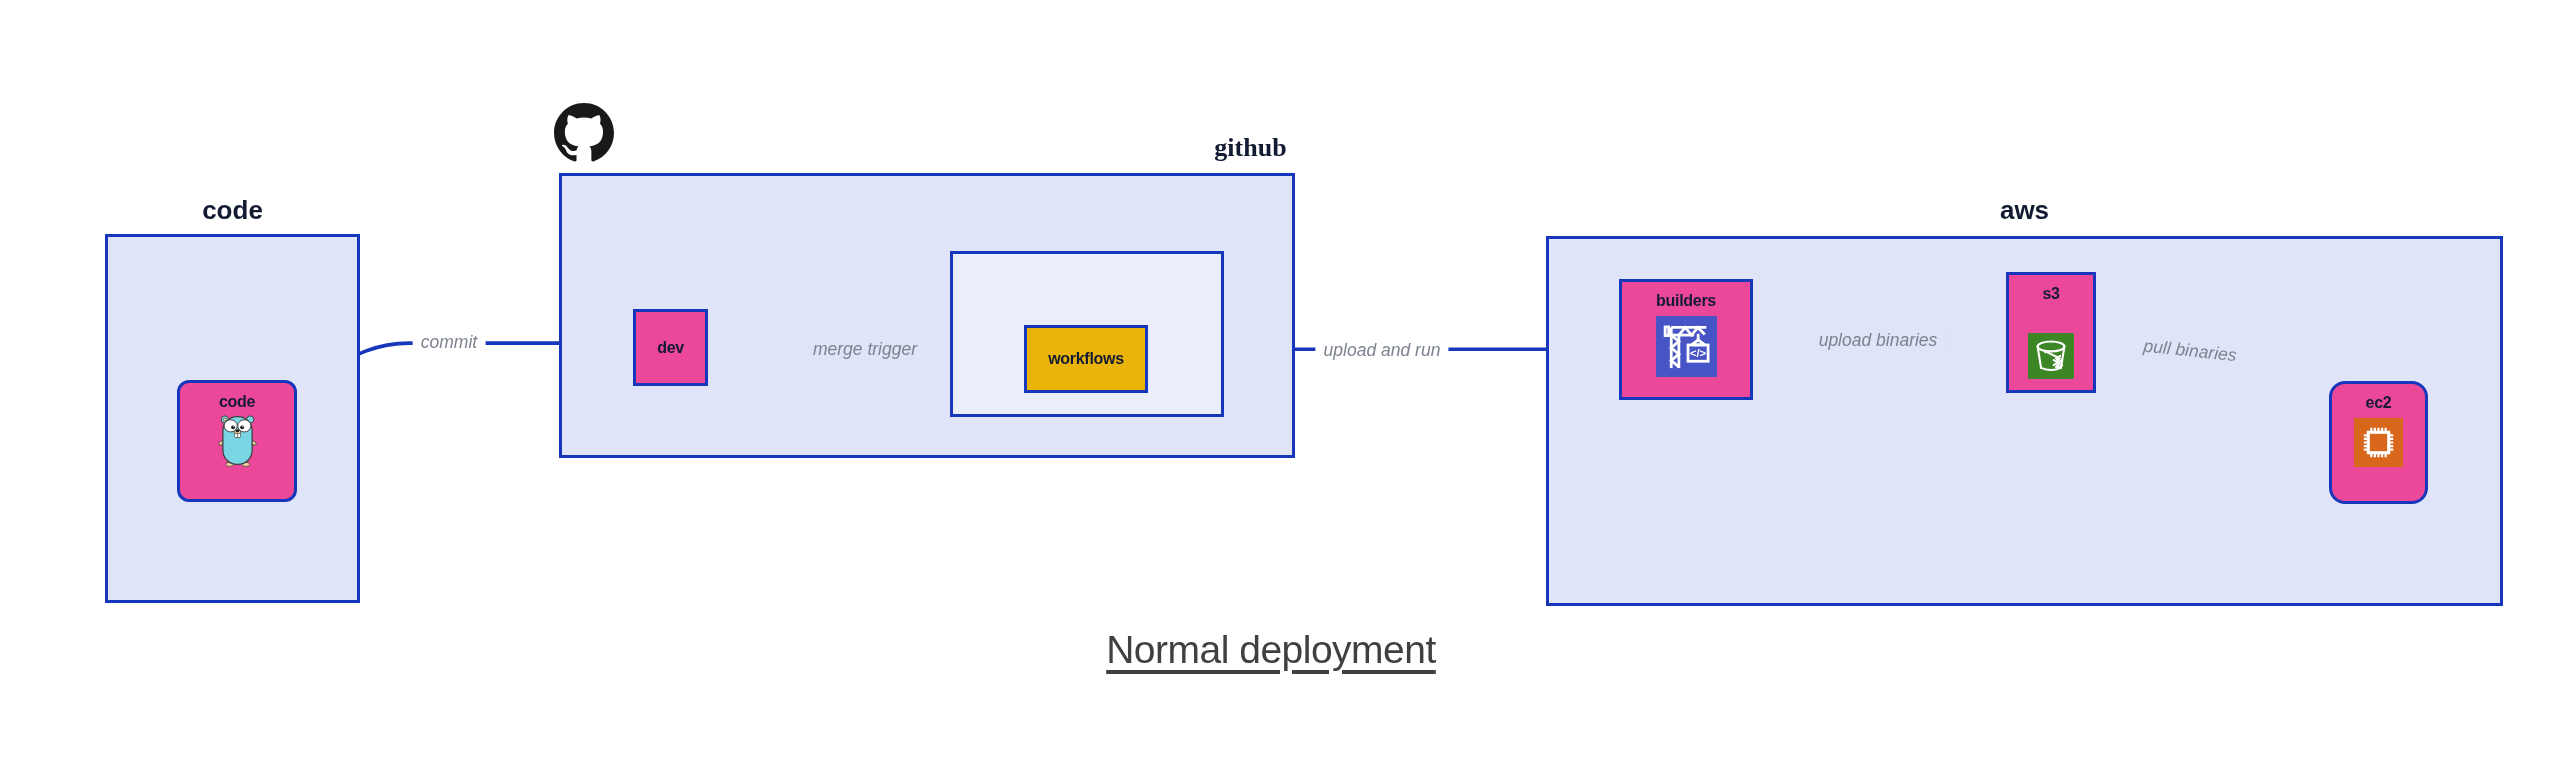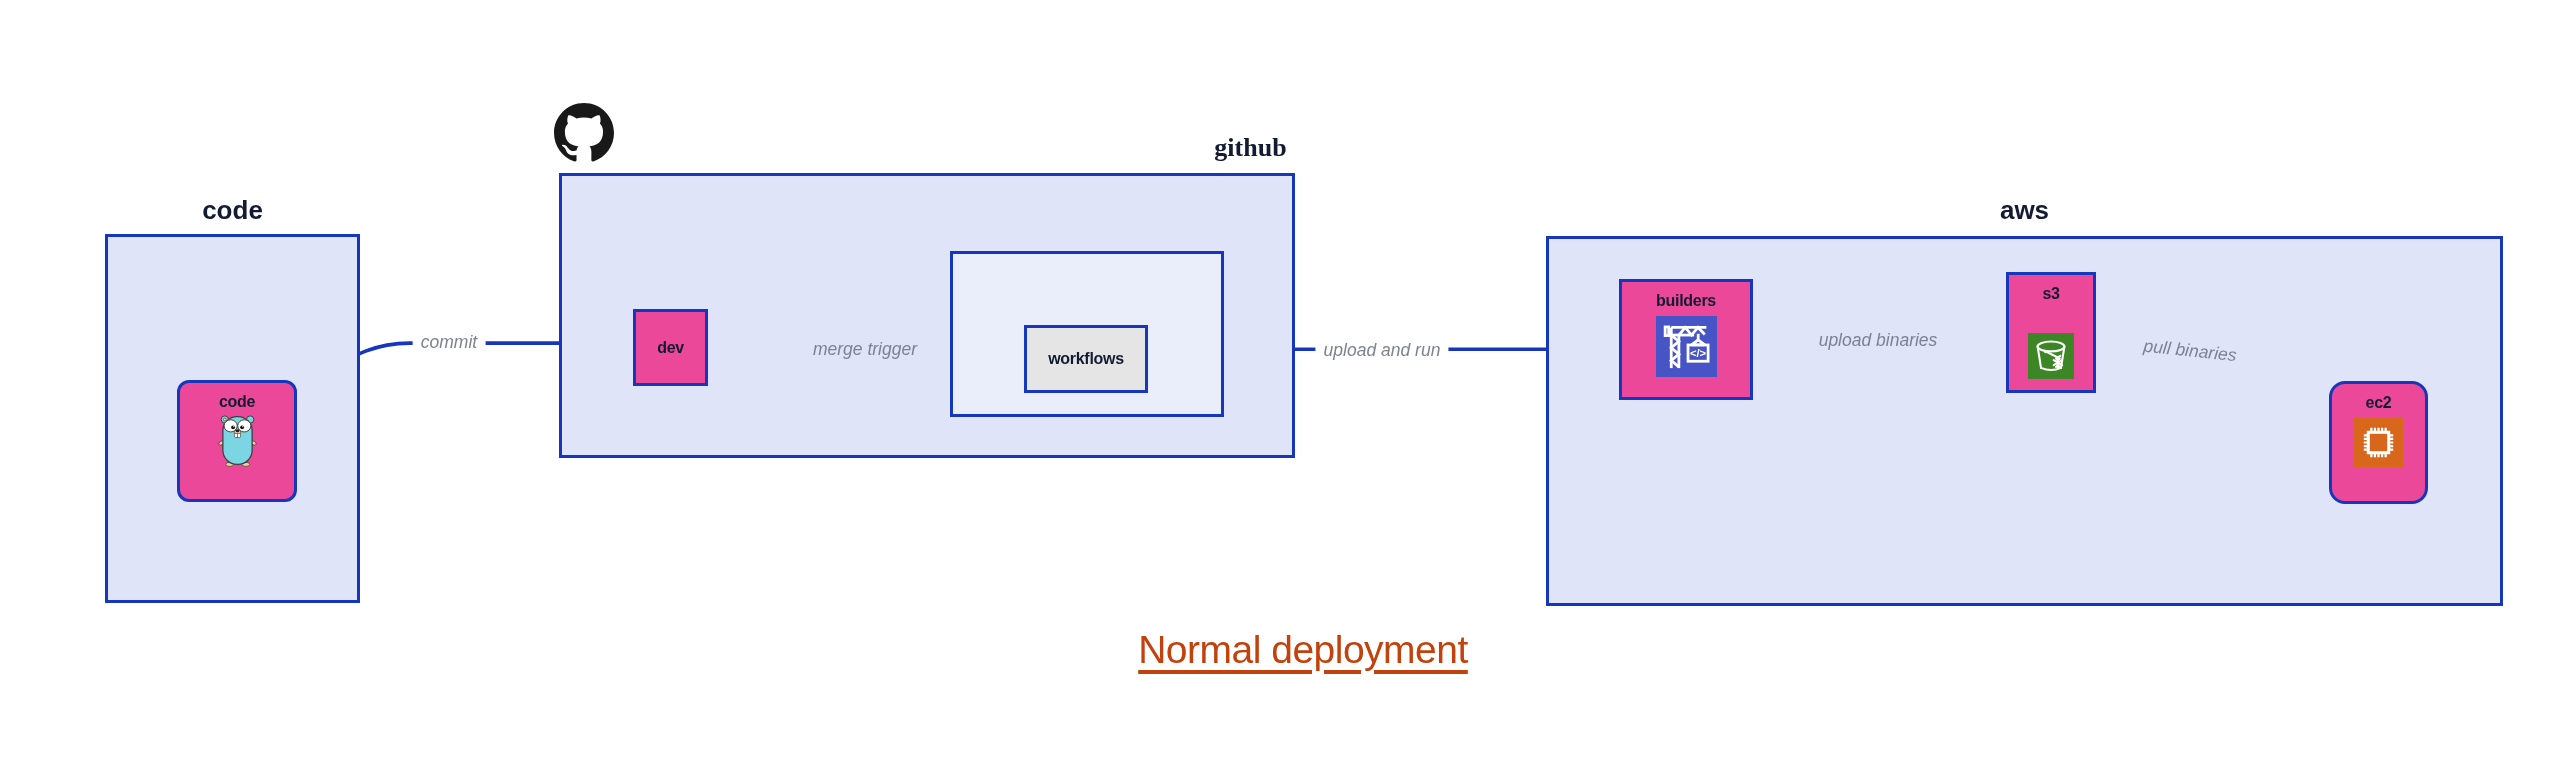--- a/index.html
+++ b/index.html
@@ -24,22 +24,22 @@
   }
   .edge-label{
     position:absolute;transform:translate(-50%,-50%);white-space:nowrap;
     font-size:17.5px;font-style:italic;color:#7d8290;padding:1px 8.2px;line-height:1.1;
   }
   .edge-label.on-white{background:#ffffff;}
   .edge-label.on-fill{background:#dfe4f9;}
   .edge-label.tilt{transform:translate(-50%,-50%) rotate(6deg);}
   .icon-tile{display:block;margin-top:7.2px;}
   .diagram-title{
-    position:absolute;left:1097px;top:628px;width:412px;text-align:center;
-    font-size:39px;color:#c2410c;letter-spacing:-0.5px;
+    position:absolute;left:1065px;top:628px;width:412px;text-align:center;
+    font-size:39px;color:#404040;letter-spacing:-0.5px;
     text-decoration:underline;text-decoration-thickness:4.1px;text-underline-offset:7.2px;
     white-space:nowrap;
   }
   .gh-logo{position:absolute;left:554px;top:103px;}
 </style>
 </head>
 <body>
 
 <div class="canvas">
 
@@ -95,21 +95,21 @@
         <rect x="34" y="41.5" width="12" height="8.5" rx="1.8" fill="#ffffff" stroke-width="1.4"></rect>
         <line x1="40" y1="41.5" x2="40" y2="50" stroke-width="1.4"></line>
       </g>
     </svg>
   </div>
 
   <div class="node-box center" style="left:633px;top:309px;width:75px;height:77px;">
     <div class="node-label">dev</div>
   </div>
 
-  <div class="node-box center" style="left:1024px;top:325px;width:124px;height:68px;background:#e5e5e5;">
+  <div class="node-box center" style="left:1024px;top:325px;width:124px;height:68px;background:#eab308;">
     <div class="node-label">workflows</div>
   </div>
 
   <div class="node-box" style="left:1619px;top:279px;width:134px;height:121px;">
     <div class="node-label">builders</div>
     <svg class="icon-tile" width="61" height="61" viewBox="0 0 24 24">
       <rect x="0" y="0" width="24" height="24" fill="#4754c6"></rect>
       <g stroke="#ffffff" stroke-width="1.1" fill="none">
         <rect x="3.6" y="4.3" width="1.4" height="3.4"></rect>
         <line x1="6" y1="4.5" x2="6" y2="20.5"></line>

